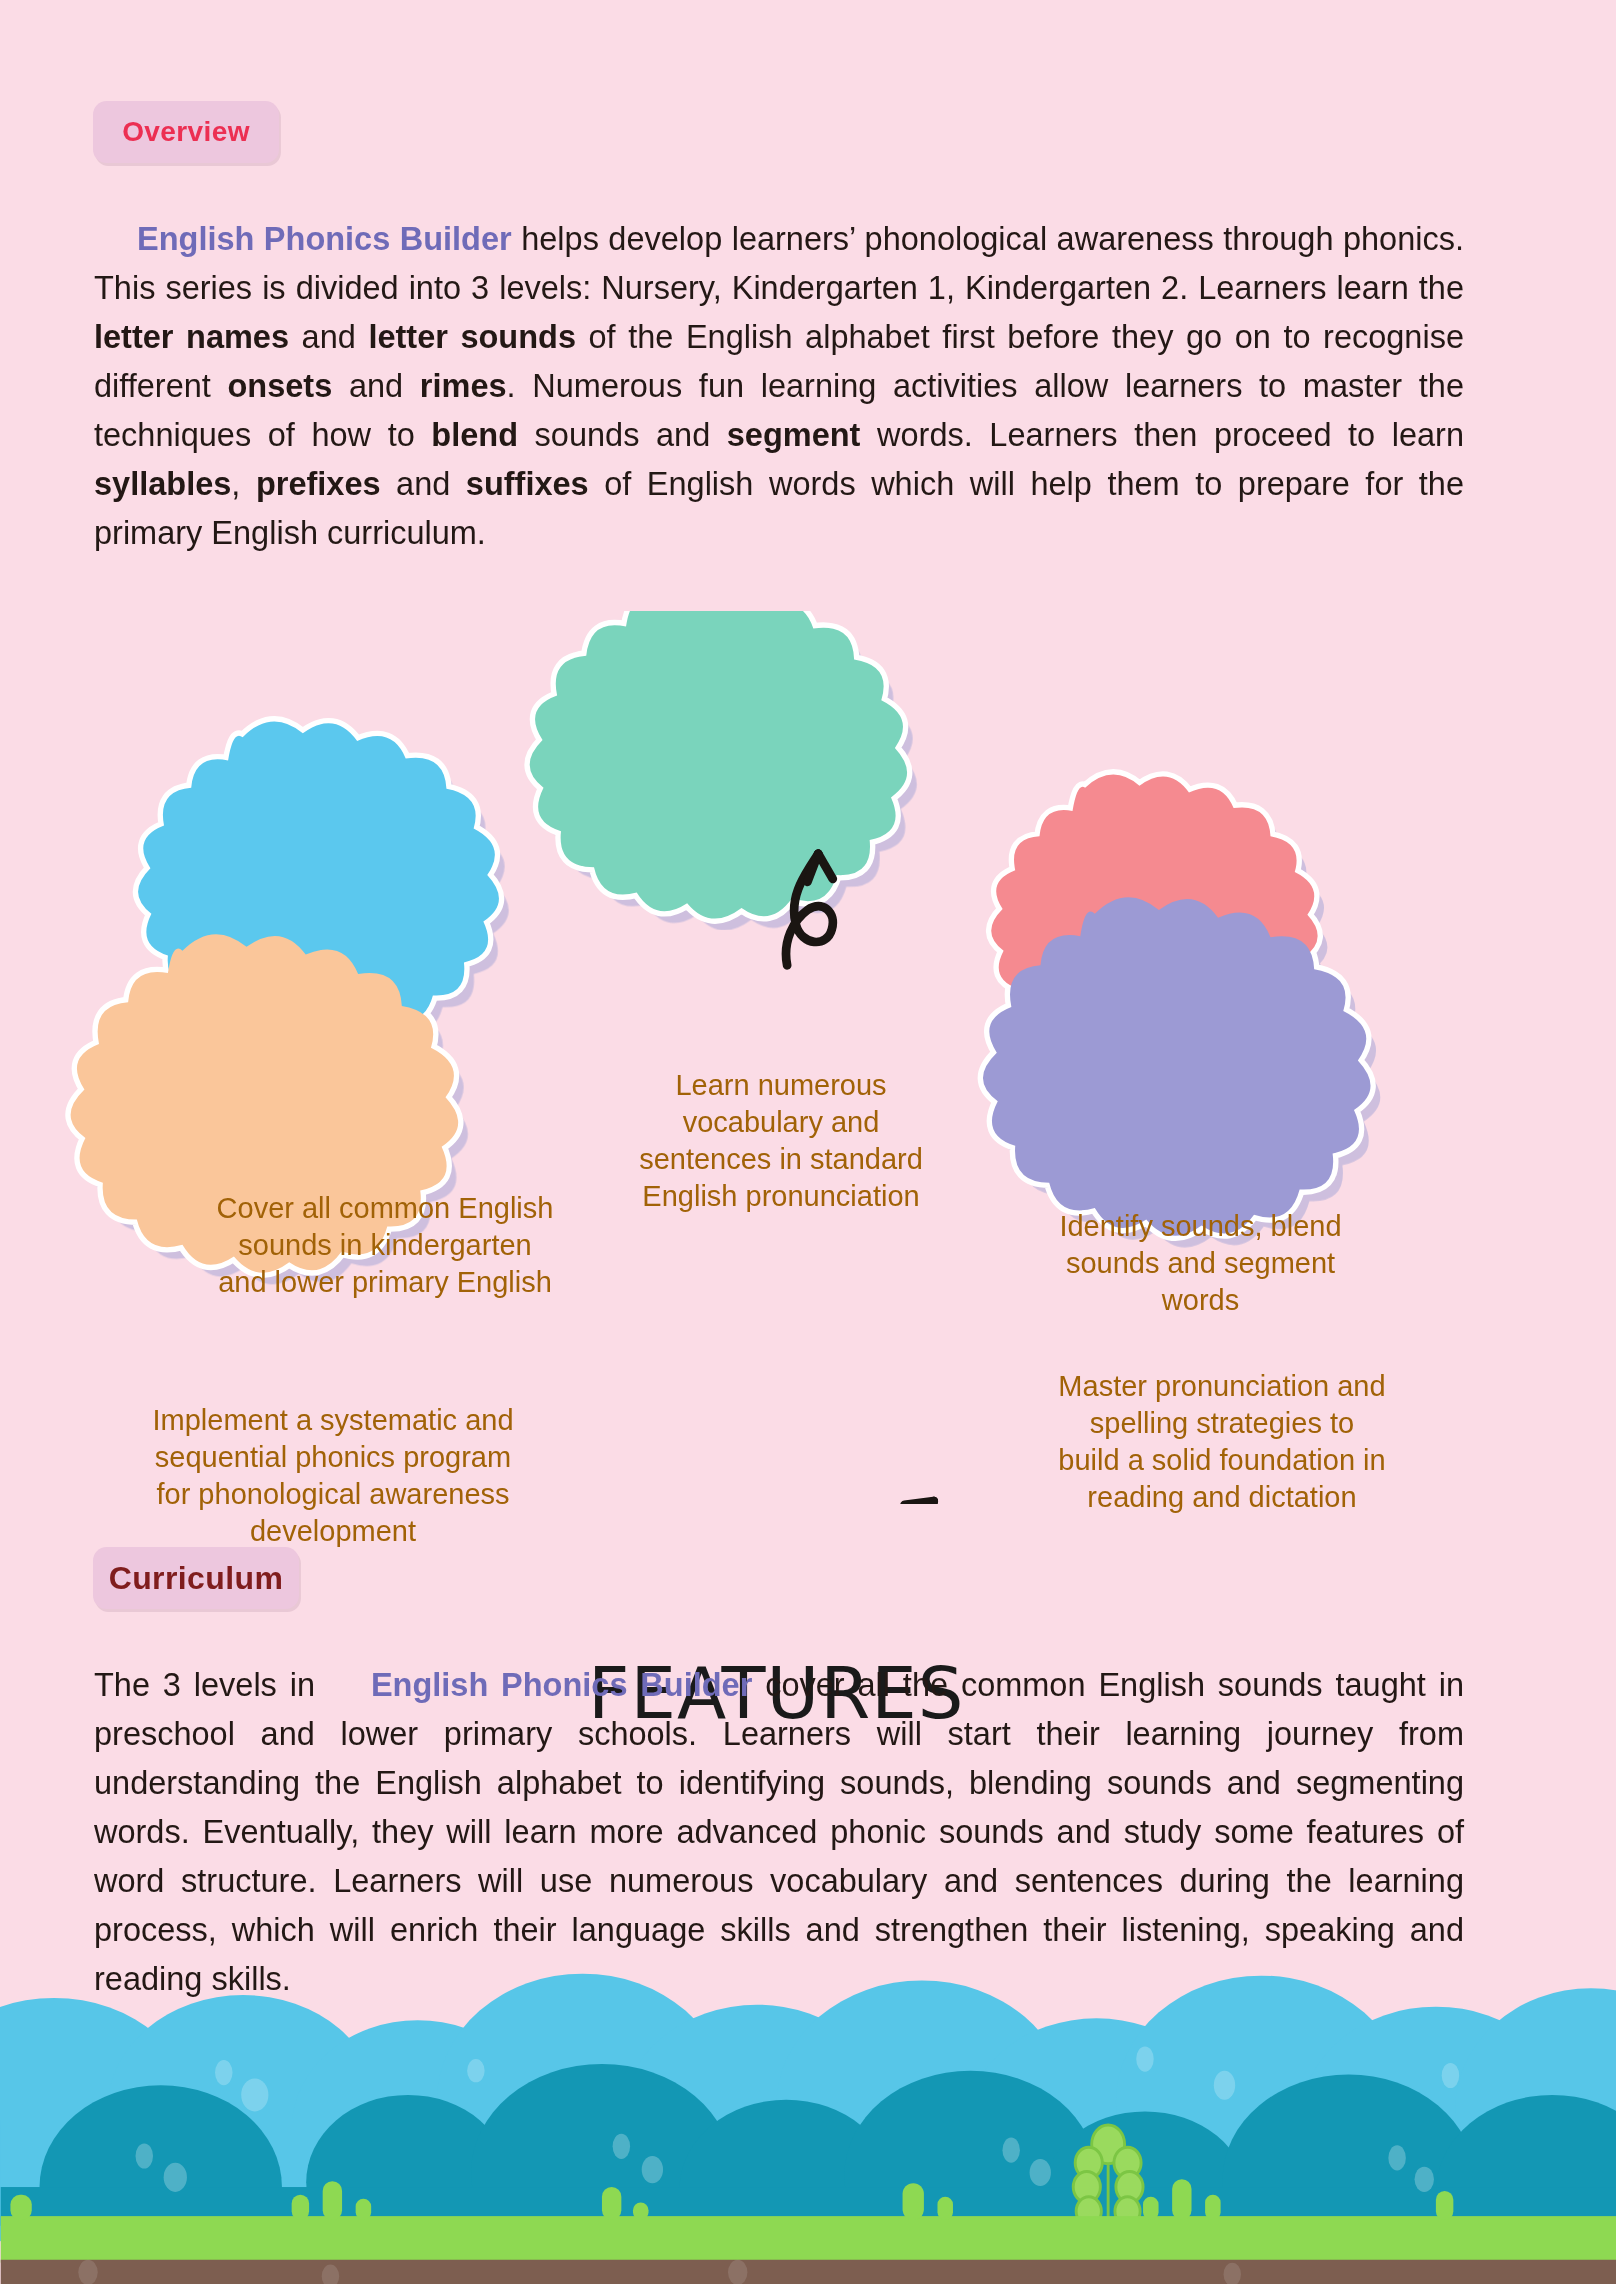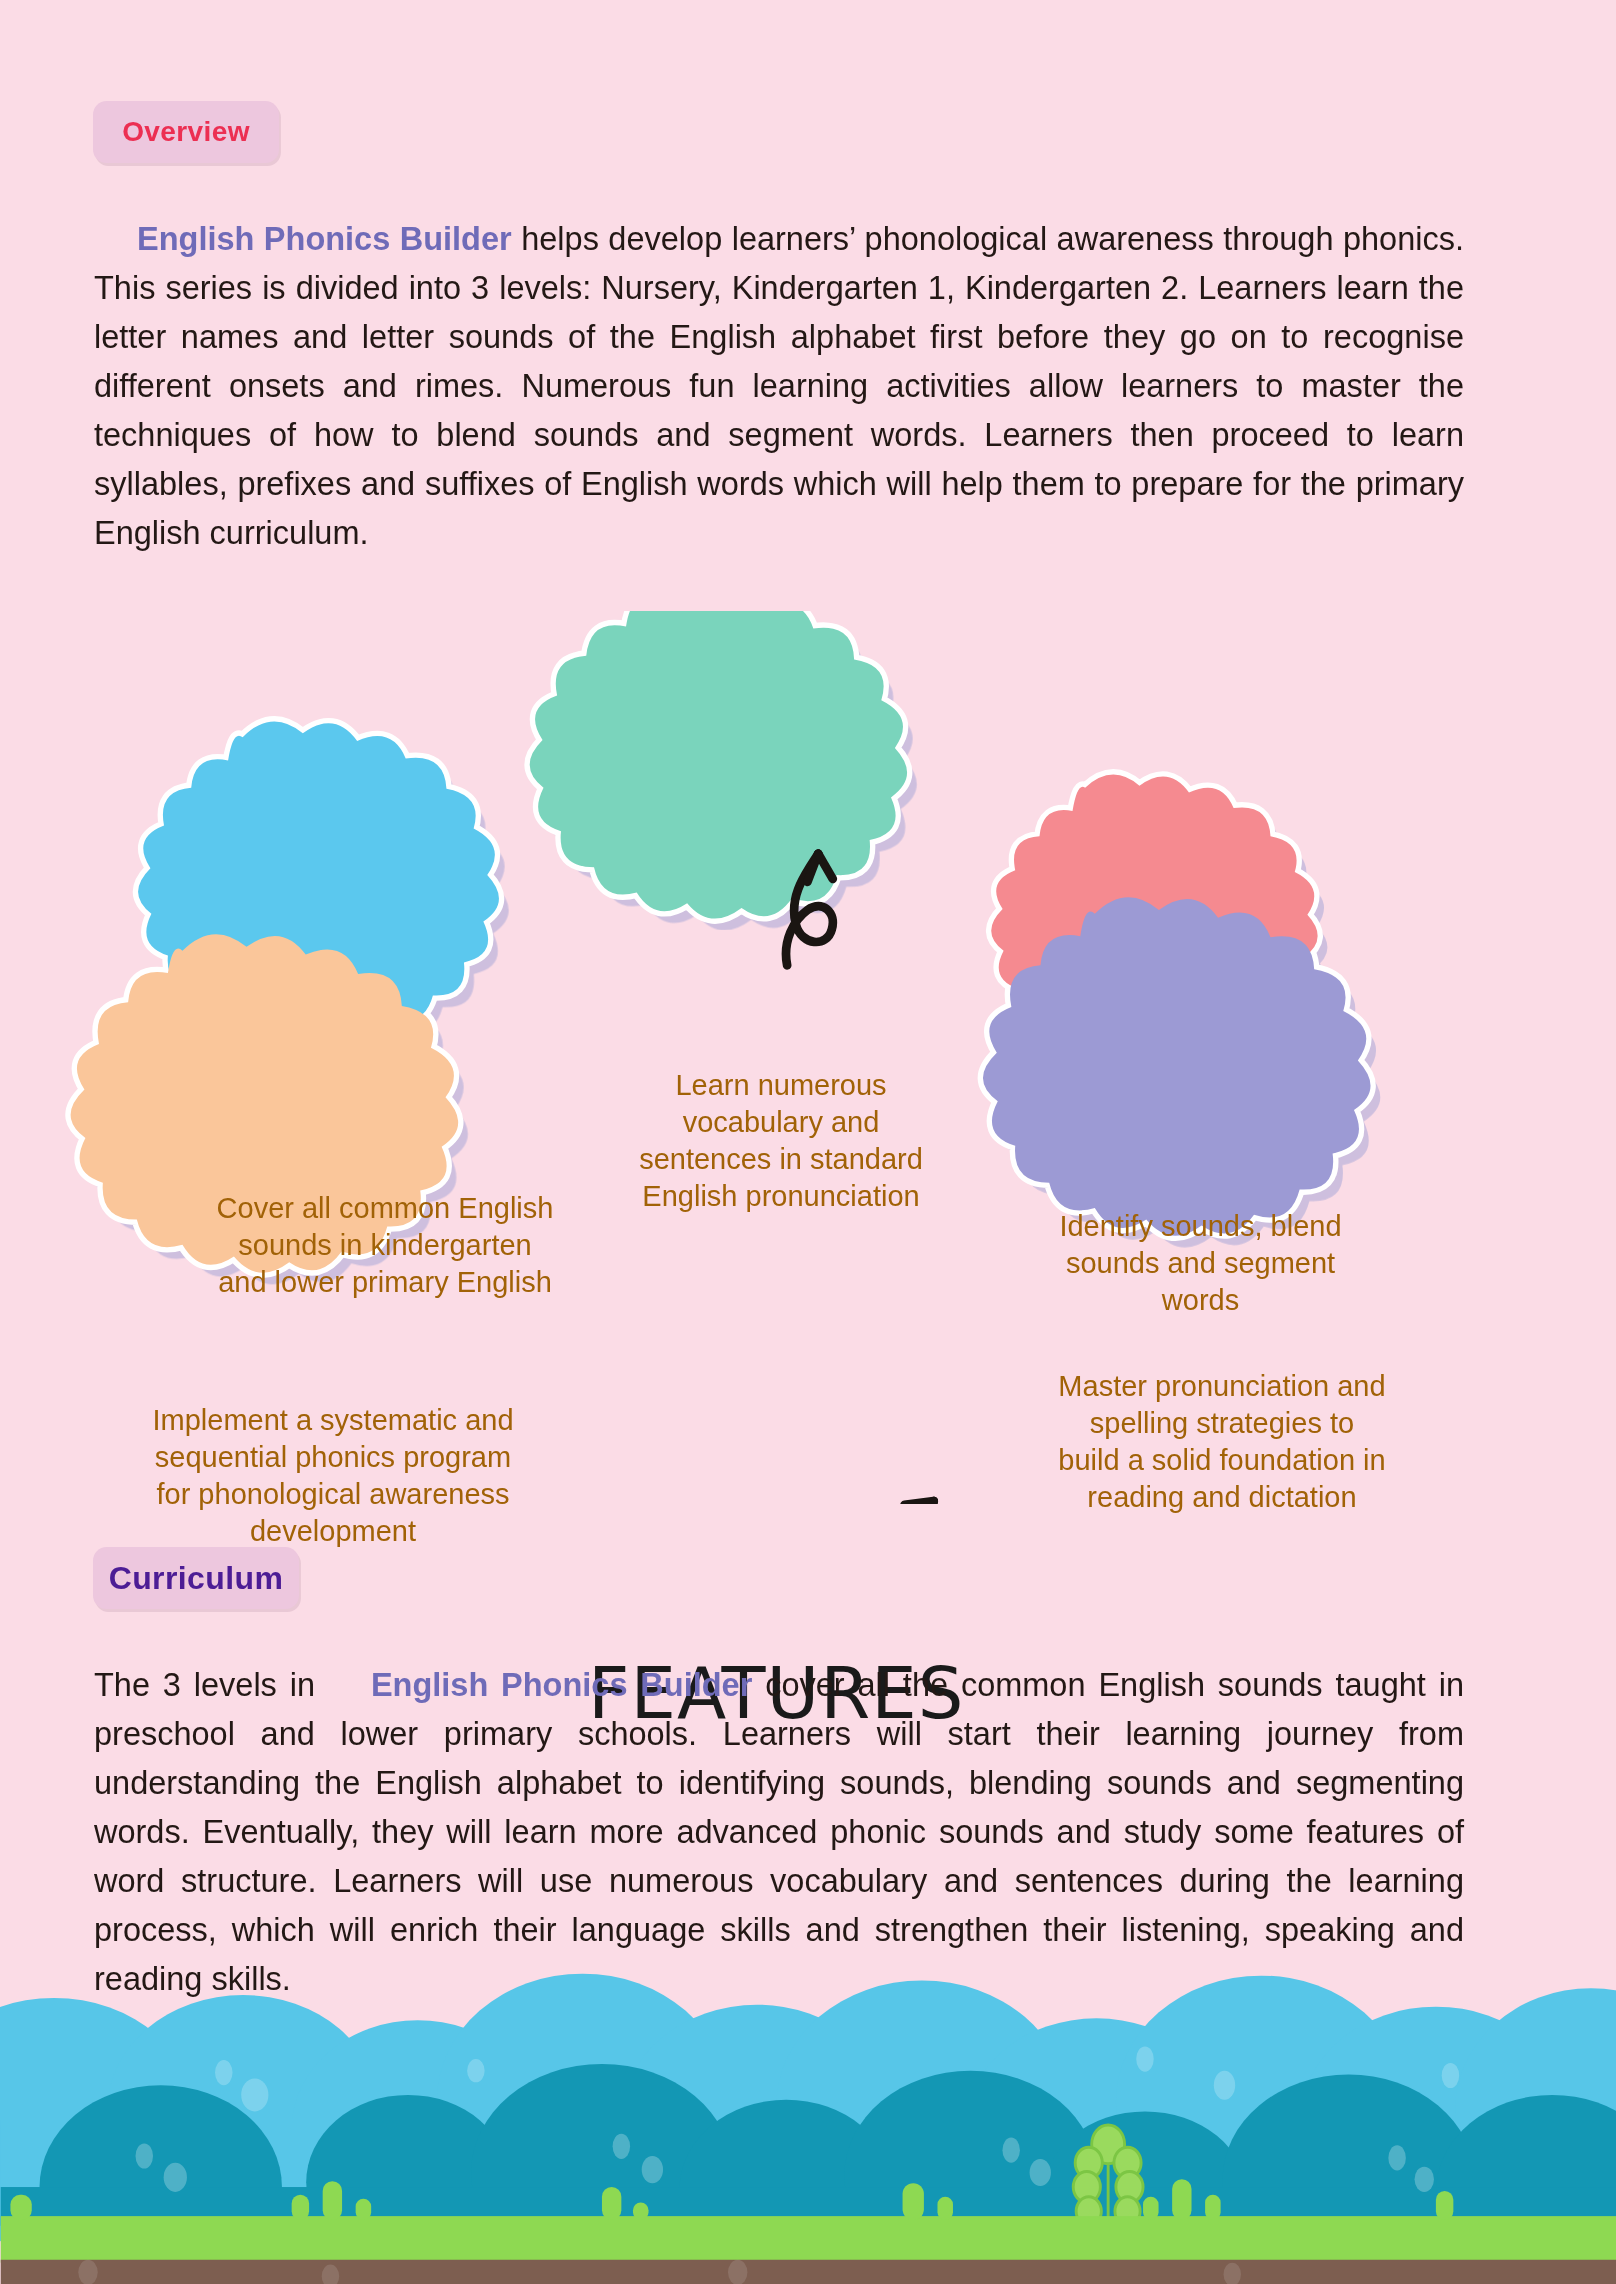--- a/index.html
+++ b/index.html
@@ -58,21 +58,21 @@
     text-justify: inter-word;
   }
   #overview-para { top: 215px; }
   #curriculum-para { top: 1661px; }
 
   .brand {
     color: #6f6bb8;
     font-weight: bold;
     margin-left: 43px;
   }
-  .bold { font-weight: normal; }
+  .bold { font-weight: bold; }
 
   
   #features-diagram {
     position: absolute;
     left: 0px;
     top: 611px;
     width: 1617px;
     height: 893px;
   }
   #features-diagram svg { display: block; }
@@ -226,21 +226,21 @@
     <div class="burst-text" id="burst-text-green">Learn numerous vocabulary and sentences in standard English pronunciation</div>
     <div class="burst-text" id="burst-text-red">Identify sounds, blend sounds and segment words</div>
     <div class="burst-text" id="burst-text-blue">Cover all common English sounds in kindergarten and lower primary English</div>
     <div class="burst-text" id="burst-text-orange">Implement a systematic and sequential phonics program for phonological awareness development</div>
     <div class="burst-text" id="burst-text-purple">Master pronunciation and spelling strategies to build a solid foundation in reading and dictation</div>
 
     <div id="features-word">FEATURES</div>
   </div>
 
   <div class="badge" id="curriculum-badge" style="background: rgb(237, 199, 222);">
-    <span class="badge-label" style="color: #4c1d95;">Curriculum</span>
+    <span class="badge-label" style="color: #7f1d1d;">Curriculum</span>
   </div>
 
   <div class="para" id="curriculum-para"><span>The 3 levels in </span><span class="brand" style="color: rgb(111, 107, 184);">English Phonics Builder</span><span> cover all the common English sounds taught in preschool and lower primary schools. Learners will start their learning journey from understanding the English alphabet to identifying sounds, blending sounds and segmenting words. Eventually, they will learn more advanced phonic sounds and study some features of word structure. Learners will use numerous vocabulary and sentences during the learning process, which will enrich their language skills and strengthen their listening, speaking and reading skills.</span></div>
 
   <div id="scenery">
     <svg width="1617" height="320" viewBox="0 0 1666 330" xmlns="http://www.w3.org/2000/svg">
 
       <g fill="#57c6e8">
         <ellipse cx="55" cy="165" rx="150" ry="130"></ellipse>
         <ellipse cx="250" cy="150" rx="140" ry="118"></ellipse>

